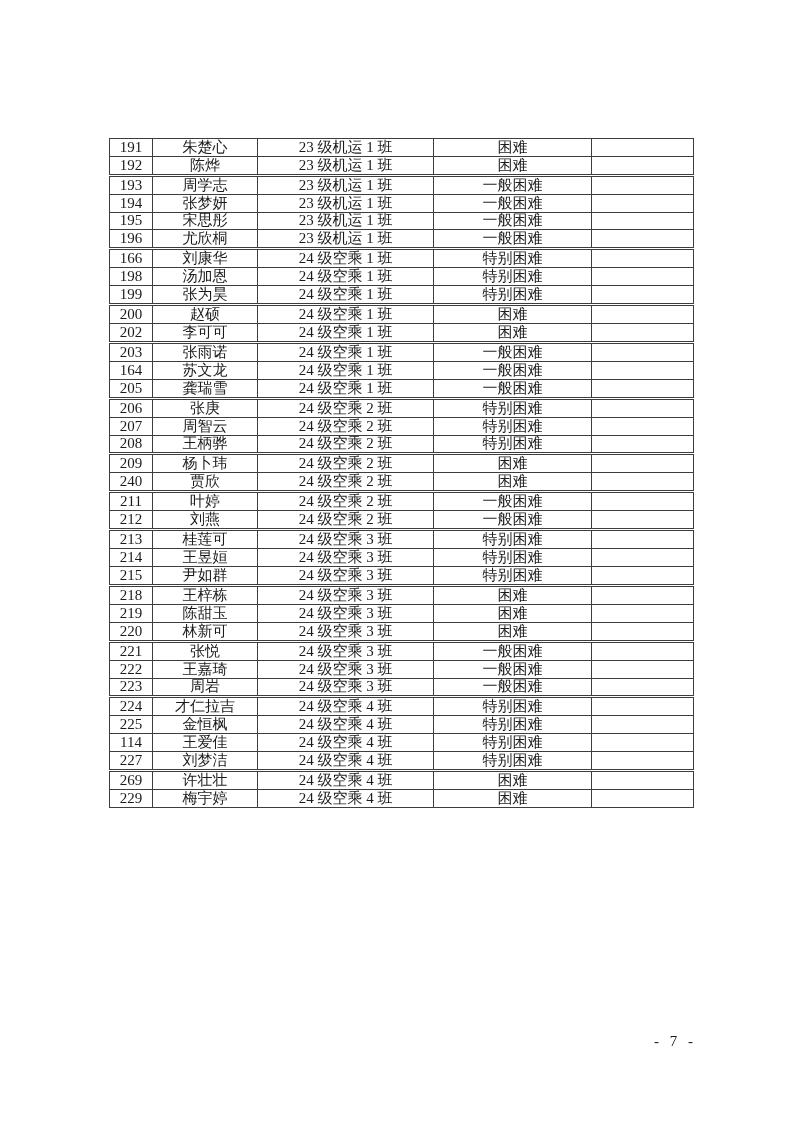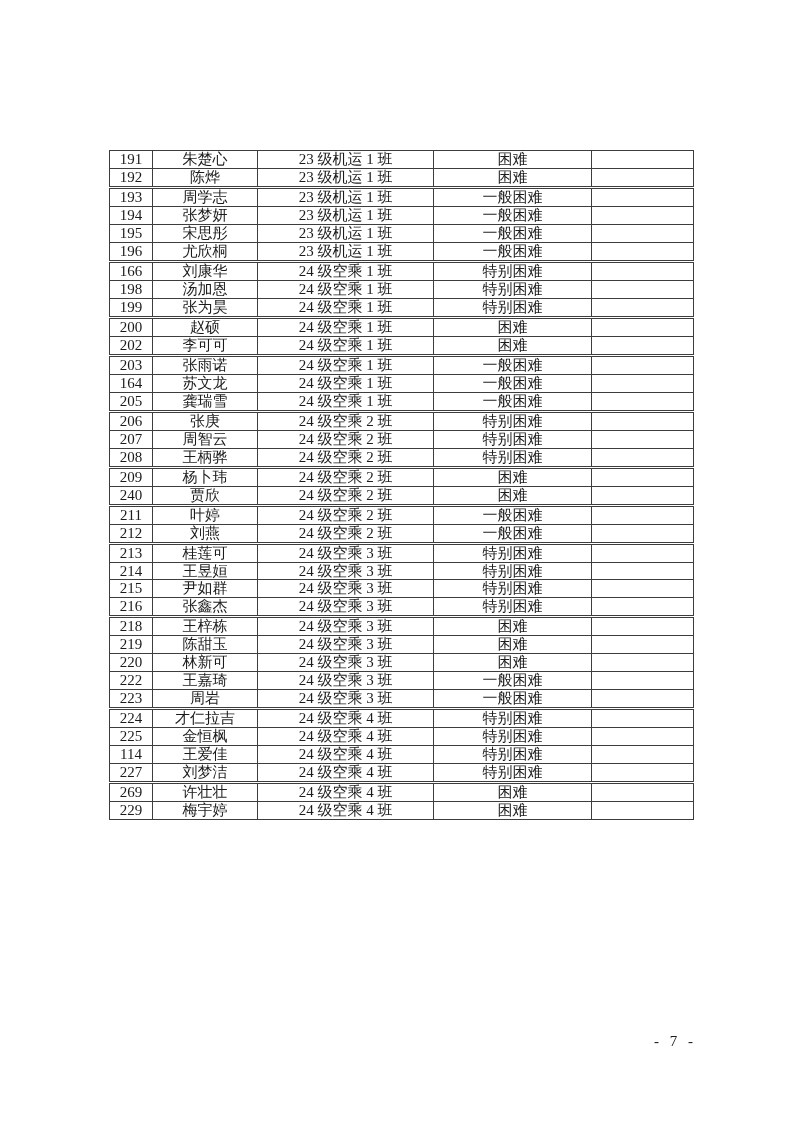--- a/index.html
+++ b/index.html
@@ -16,21 +16,21 @@
     position: relative;
     width: 793px;
     height: 1122px;
     background: #ffffff;
     color: #1b1b1b;
     overflow: hidden;
   }
   table.roster {
     position: absolute;
     left: 109px;
-    top: 150px;
+    top: 138px;
     width: 584px;
     height: 670px;
     border-collapse: collapse;
     table-layout: fixed;
   }
   table.roster td {
     border: 1px solid #3d3d3d;
     text-align: center;
     vertical-align: middle;
     font-size: 15px;
@@ -226,27 +226,20 @@
           <td>特别困难</td>
           <td></td>
         </tr>
         <tr>
           <td>215</td>
           <td>尹如群</td>
           <td>24 级空乘 3 班</td>
           <td>特别困难</td>
           <td></td>
         </tr>
-        <tr>
-          <td>216</td>
-          <td>张鑫杰</td>
-          <td>24 级空乘 3 班</td>
-          <td>特别困难</td>
-          <td></td>
-        </tr>
         <tr class="group-start">
           <td>218</td>
           <td>王梓栋</td>
           <td>24 级空乘 3 班</td>
           <td>困难</td>
           <td></td>
         </tr>
         <tr>
           <td>219</td>
           <td>陈甜玉</td>
@@ -254,20 +247,27 @@
           <td>困难</td>
           <td></td>
         </tr>
         <tr>
           <td>220</td>
           <td>林新可</td>
           <td>24 级空乘 3 班</td>
           <td>困难</td>
           <td></td>
         </tr>
+        <tr class="group-start">
+          <td>221</td>
+          <td>张悦</td>
+          <td>24 级空乘 3 班</td>
+          <td>一般困难</td>
+          <td></td>
+        </tr>
         <tr>
           <td>222</td>
           <td>王嘉琦</td>
           <td>24 级空乘 3 班</td>
           <td>一般困难</td>
           <td></td>
         </tr>
         <tr>
           <td>223</td>
           <td>周岩</td>

